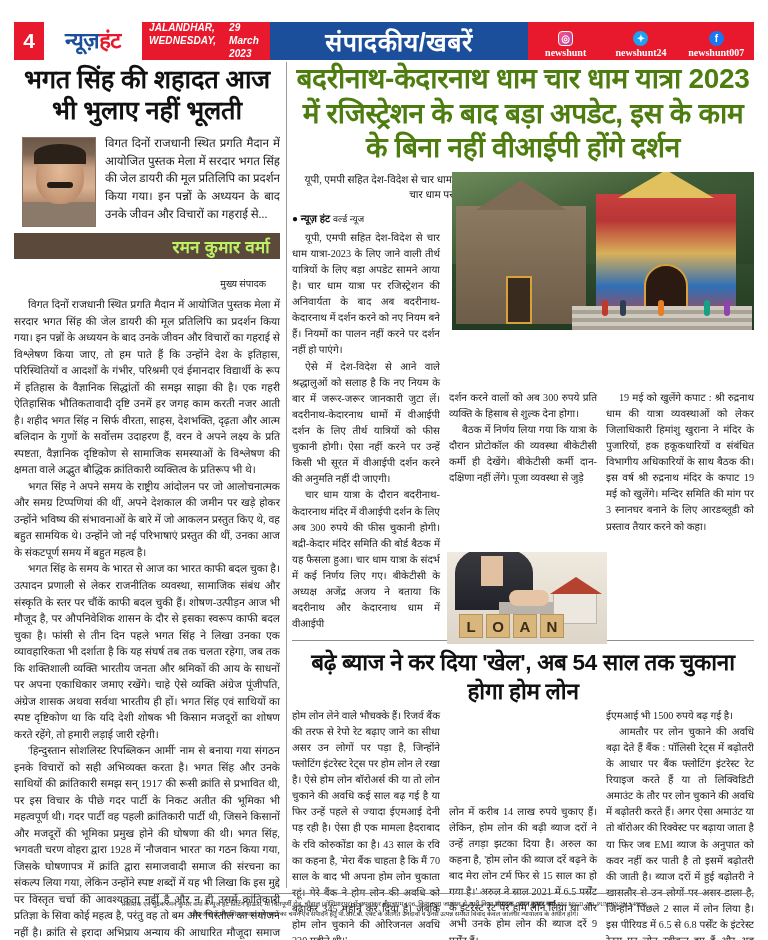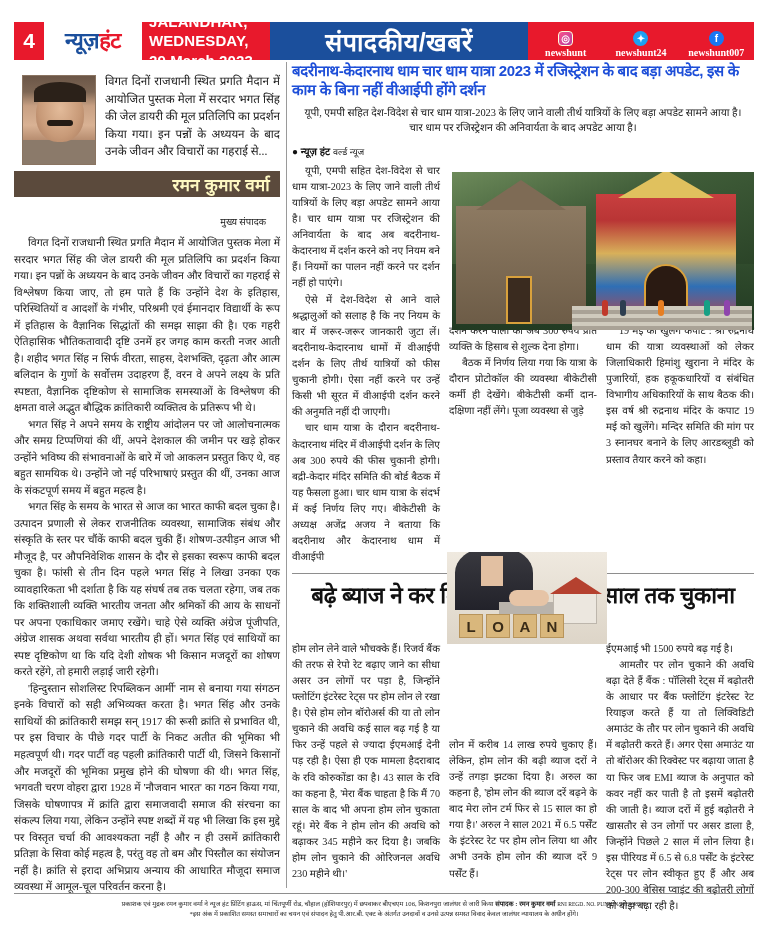--- a/index.html
+++ b/index.html
@@ -28,24 +28,24 @@
     border:1px solid #fff;
   }
   .logo-hi {
     font-family:"Liberation Sans", sans-serif;
     font-weight:bold; font-size:22px; color:#e8192c;
     letter-spacing:-0.5px; line-height:1; white-space:nowrap;
   }
   .logo-hi .blue { color:#1b4f9c; }
   .dateline {
     flex:0 0 128px; background:#e8192c; color:#ffffff;
-    display:flex; flex-direction:column; justify-content:center;
+    display:flex; flex-direction:row; justify-content:center;
     padding-left:7px;
     font-family:"Liberation Sans", sans-serif;
-    font-weight:bold; font-size:15px; line-height:1.28; letter-spacing:.1px;
+    font-weight:bold; font-size:10px; line-height:1.28; letter-spacing:.1px;font-style:italic;
   }
   .section-band {
     flex:1; background:#1b4f9c; color:#ffffff;
     display:flex; align-items:center; justify-content:center;
     font-family:"Liberation Sans", sans-serif;
     font-weight:bold; font-size:25px; letter-spacing:.5px;
   }
   .social-band {
     flex:0 0 226px; background:#e8192c;
     display:flex; align-items:flex-end; justify-content:space-around;
@@ -102,38 +102,38 @@
   .edit-intro {
     font-size:11.6px; line-height:1.52; color:#1a1a1a; text-align:justify;
   }
   .byline-bar {
     margin-top:4px; background:#5b4a3c; height:26px;
     display:flex; align-items:center; justify-content:flex-end;
     padding-right:10px;
   }
   .byline-name {
     font-family:"Liberation Sans", sans-serif;
-    font-weight:bold; font-size:17px; color:#fef9c3; letter-spacing:.3px;
+    font-weight:bold; font-size:17px; color:#bef264; letter-spacing:.3px;
   }
   .byline-role {
     text-align:right; padding-right:14px; margin-top:18px;
     font-size:9.5px; color:#222;
   }
   .body-text {
     margin-top:7px; font-size:10.6px; line-height:1.56;
     text-align:justify; color:#1c1c1c; text-indent:14px;
   }
   .body-text p { margin-bottom:0; text-indent:14px; }
 
   
   .right-col { position:absolute; left:292px; top:62px; width:462px; }
   .lead-head {
     font-family:"Liberation Sans", sans-serif;
-    font-weight:bold; font-size:15px; line-height:1.24;
-    color:#1d4ed8; letter-spacing:-.3px;
+    font-weight:bold; font-size:28px; line-height:1.24;
+    text-align:center; color:#4d7c0f; letter-spacing:-.3px;
   }
   .lead-sub {
     margin-top:7px; font-size:10.4px; line-height:1.42;
     text-align:center; color:#1a1a1a; padding:0 8px;
   }
   .kicker {
     font-family:"Liberation Sans", sans-serif;
     font-size:10px; font-weight:bold; color:#111; margin:8px 0 5px 0;
   }
   .kicker .dot { color:#111; }
@@ -239,20 +239,21 @@
       <div class="social">
         <span class="sicon fb">f</span>
         <span class="shandle">newshunt007</span>
       </div>
     </div>
   </div>
 
   <div class="vrule" style="left:286px; height:826px;"></div>
 
   <div class="left-col">
+    <div class="edit-head">भगत सिंह की शहादत आज भी भुलाए नहीं भूलती</div>
 
     <div class="edit-intro-wrap">
       <div class="portrait">
         <div class="shirt"></div>
           <div class="face"></div>
           <div class="hair"></div>
           <div class="stache"></div>
       </div>
       <div class="edit-intro">विगत दिनों राजधानी स्थित प्रगति मैदान में आयोजित पुस्तक मेला में सरदार भगत सिंह की जेल डायरी की मूल प्रतिलिपि का प्रदर्शन किया गया। इन पन्नों के अध्ययन के बाद उनके जीवन और विचारों का गहराई से...</div>
     </div>

